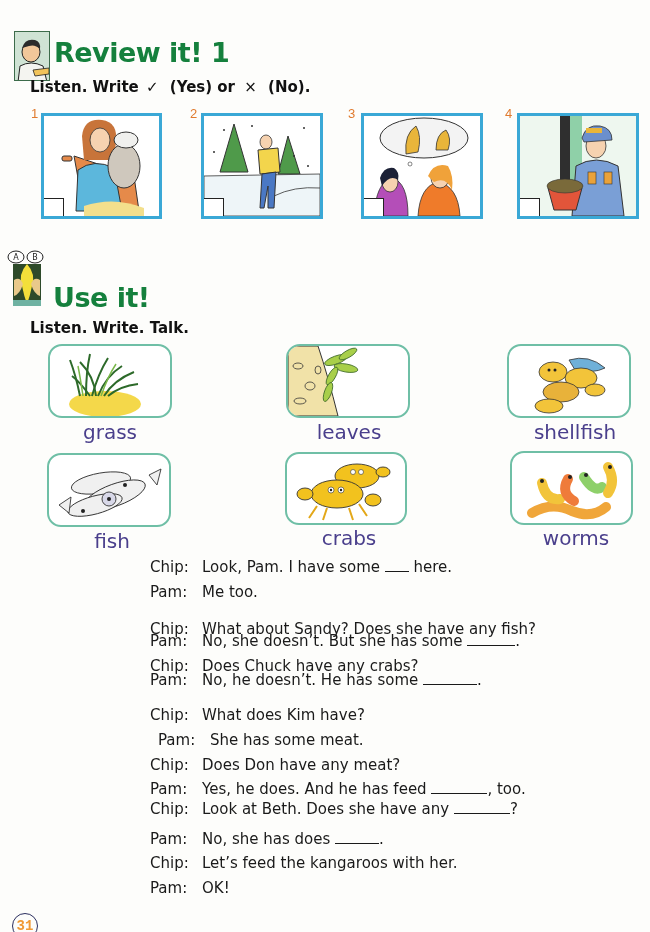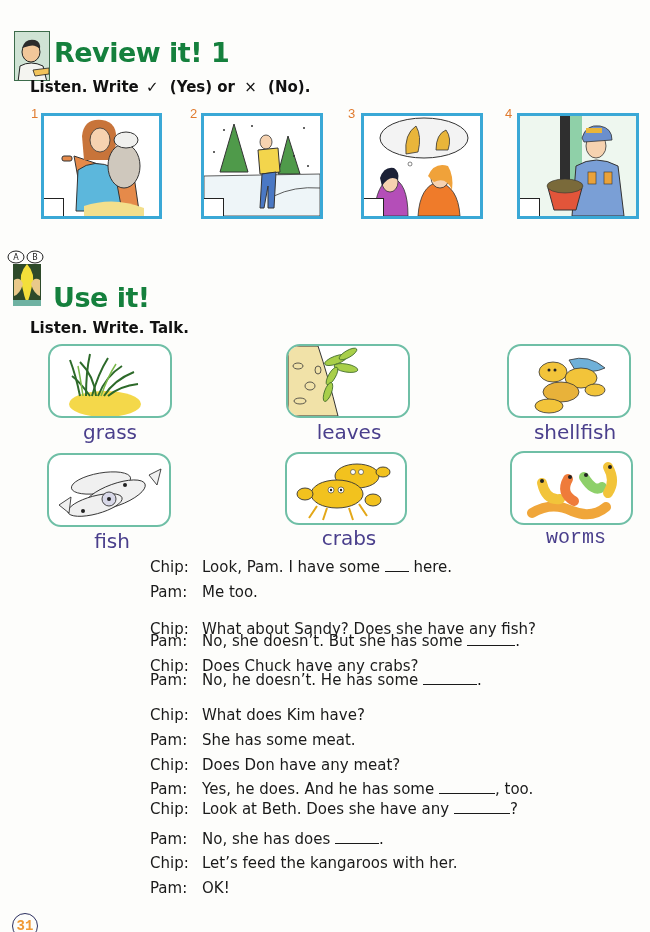--- a/index.html
+++ b/index.html
@@ -240,33 +240,33 @@
       <path d="M56 26 Q48 40 62 48" fill="none" stroke="#ef7b3a" stroke-width="10" stroke-linecap="round"></path>
       <path d="M72 24 Q82 40 90 34" fill="none" stroke="#8ed06a" stroke-width="10" stroke-linecap="round"></path>
       <path d="M96 14 Q104 28 96 40" fill="none" stroke="#f2c43a" stroke-width="10" stroke-linecap="round"></path>
     </g>
     <circle cx="30" cy="28" r="2" fill="#222"></circle>
       <circle cx="58" cy="24" r="2" fill="#222"></circle>
       <circle cx="74" cy="22" r="2" fill="#222"></circle>
       <circle cx="98" cy="14" r="2" fill="#222"></circle>
   </svg>
 </div>
-<div class="abs card-label" style="left:506px; top:526px;font-family:Liberation Mono, monospace;">worms</div>
+<div class="abs card-label" style="left:506px; top:526px;">worms</div>
 
 <div id="dialogue">
     <div class="dlg-row" style="top: 558px;"><span class="dlg-speaker">Chip:</span><span>Look, Pam. I have some </span><span class="blank" style="width: 24px;"></span><span> here.</span></div>
     <div class="dlg-row" style="top: 582.7px;"><span class="dlg-speaker">Pam:</span><span>Me too.</span><span></span></div>
     <div class="dlg-row" style="top: 607.4px; margin-top: 13px;"><span class="dlg-speaker">Chip:</span><span>What about Sandy? Does she have any fish?</span><span></span></div>
     <div class="dlg-row" style="top: 632.1px;"><span class="dlg-speaker">Pam:</span><span>No, she doesn’t. But she has some </span><span class="blank" style="width: 48px;"></span><span>.</span></div>
     <div class="dlg-row" style="top: 656.8px;"><span class="dlg-speaker">Chip:</span><span>Does Chuck have any crabs?</span><span></span></div>
     <div class="dlg-row" style="top: 671px;"><span class="dlg-speaker">Pam:</span><span>No, he doesn’t. He has some </span><span class="blank" style="width: 54px;"></span><span>.</span></div>
     <div class="dlg-row" style="top: 706.2px;"><span class="dlg-speaker">Chip:</span><span>What does Kim have?</span><span></span></div>
-    <div class="dlg-row" style="top: 730.9px;"><span class="dlg-speaker">Pam:</span><span>She has some meat.</span><span></span></div>
+    <div class="dlg-row" style="top: 730.9px; margin-left: 8px;"><span class="dlg-speaker">Pam:</span><span>She has some meat.</span><span></span></div>
     <div class="dlg-row" style="top: 755.6px;"><span class="dlg-speaker">Chip:</span><span>Does Don have any meat?</span><span></span></div>
-    <div class="dlg-row" style="top: 780.3px;"><span class="dlg-speaker">Pam:</span><span>Yes, he does. And he has some </span><span class="blank" style="width: 56px;"></span><span>, too.</span></div>
+    <div class="dlg-row" style="top: 780.3px;"><span class="dlg-speaker">Pam:</span><span>Yes, he does. And he has feed </span><span class="blank" style="width: 56px;"></span><span>, too.</span></div>
     <div class="dlg-row" style="top: 800px;"><span class="dlg-speaker">Chip:</span><span>Look at Beth. Does she have any </span><span class="blank" style="width: 56px;"></span><span>?</span></div>
     <div class="dlg-row" style="top: 829.7px;"><span class="dlg-speaker">Pam:</span><span>No, she has does </span><span class="blank" style="width: 44px;"></span><span>.</span></div>
     <div class="dlg-row" style="top: 854.4px;"><span class="dlg-speaker">Chip:</span><span>Let’s feed the kangaroos with her.</span><span></span></div>
     <div class="dlg-row" style="top: 879.1px;"><span class="dlg-speaker">Pam:</span><span>OK!</span><span></span></div>
   </div>
 
 <div class="abs page-num" style="left:12px; top:896px;">
   <span>31</span>
 </div>
 

